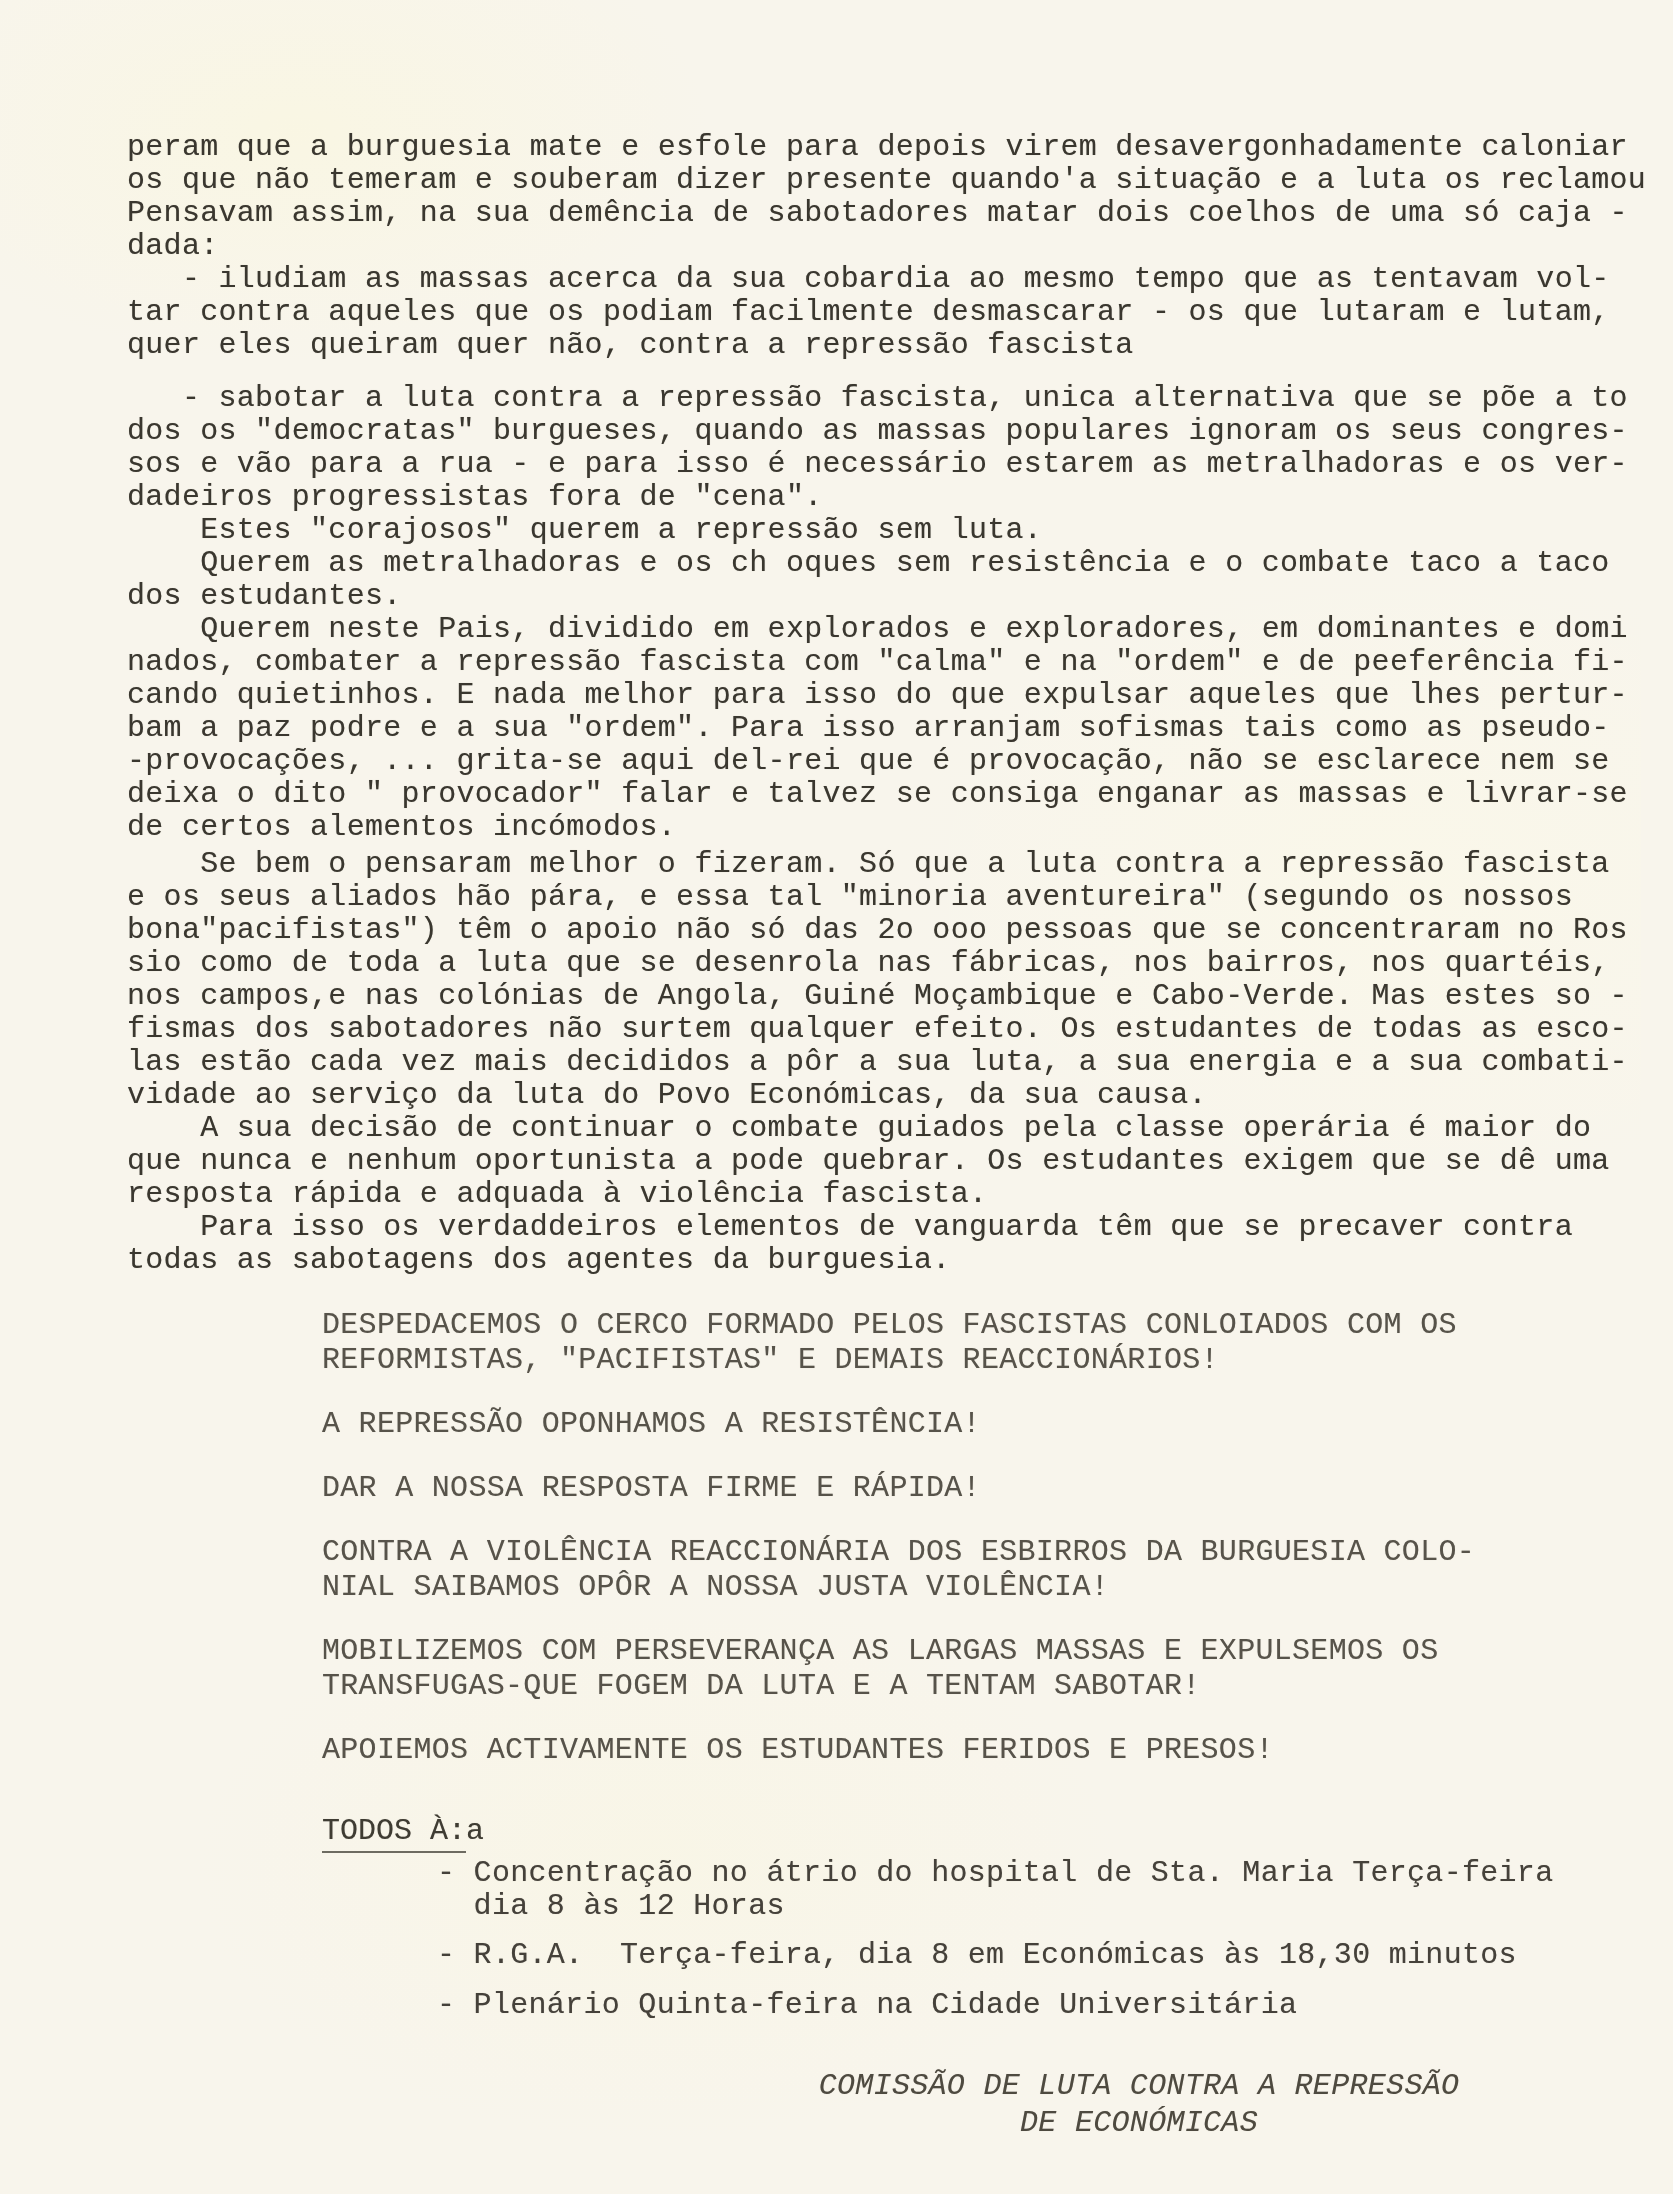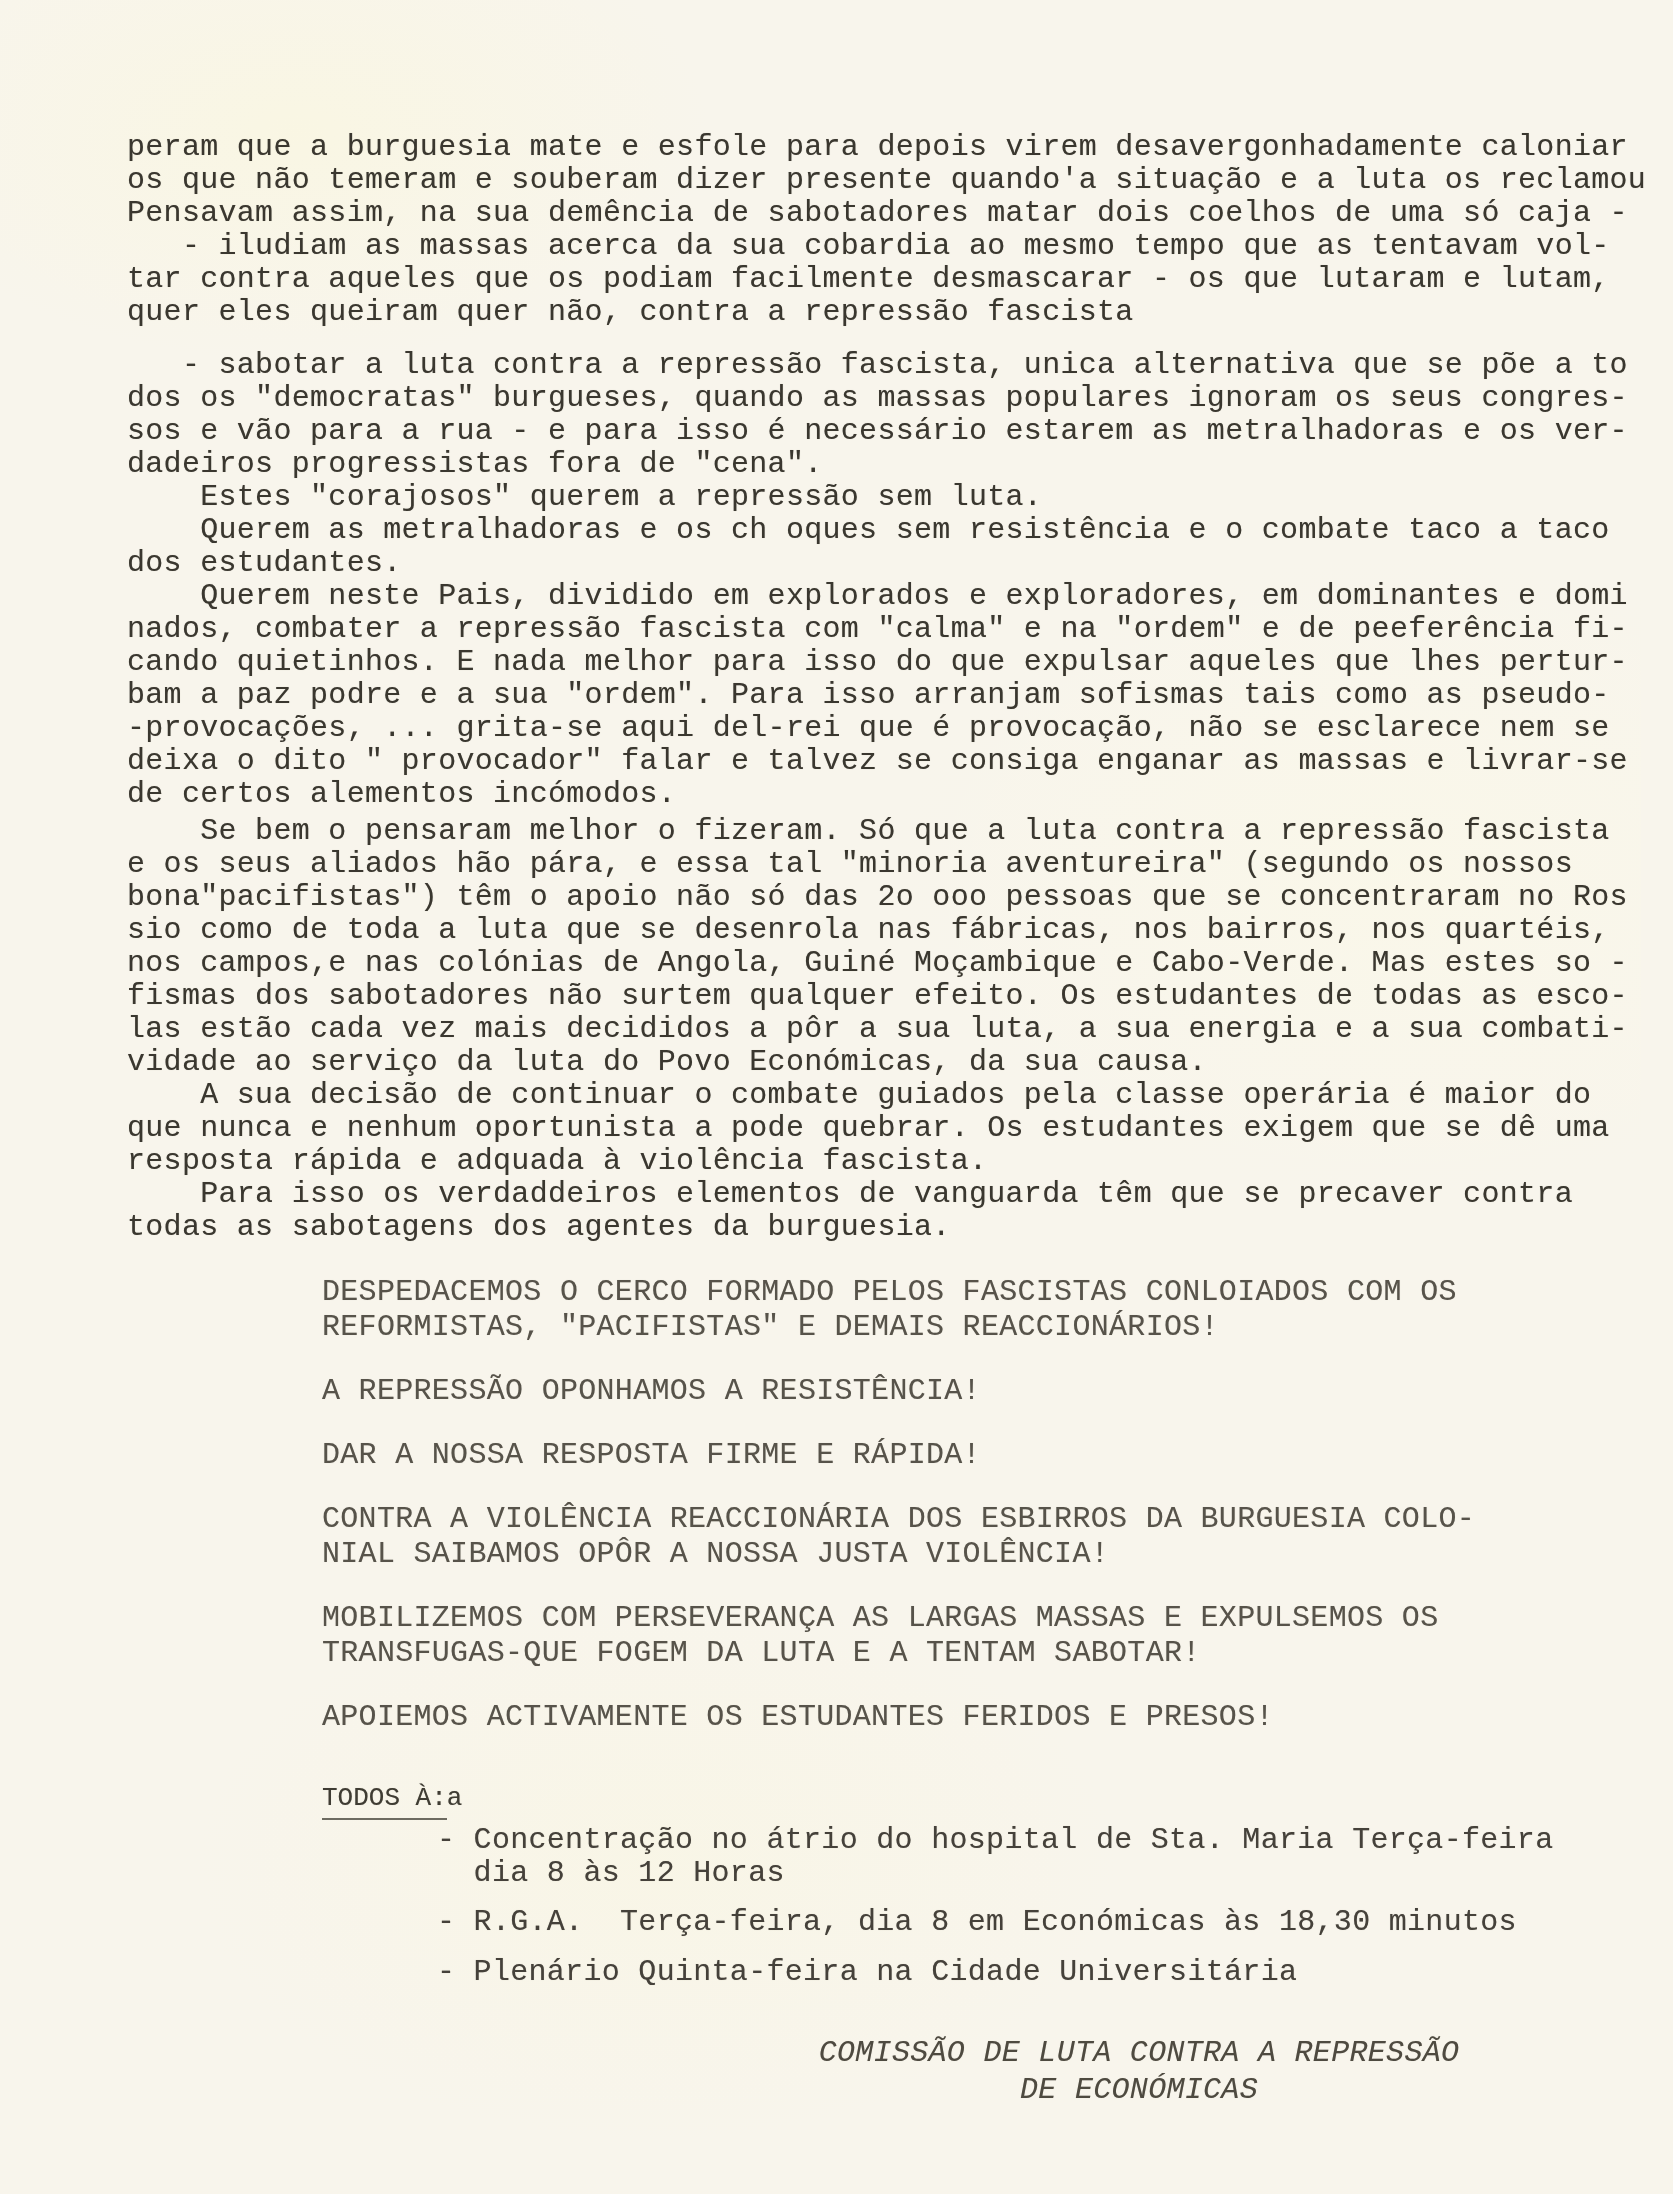--- a/index.html
+++ b/index.html
@@ -41,21 +41,21 @@
   }
   .slogan + .slogan { margin-top: 29px; }
   .slogan .line {
     line-height: 35px;
     text-shadow: 0 0 0.7px rgba(87,83,74,0.3);
   }
 
   .todos {
     margin-top: 46px;
     margin-left: 195px;
-    font-size: 26px;
+    font-size: 30px;
     line-height: 35px;
     color: #3f3c33;
     text-shadow: 0 0 0.7px rgba(63,60,51,0.35);
   }
   .todos .u {
     display: inline-block;
     border-bottom: 2.6px solid rgba(63,60,51,0.75);
     padding-bottom: 2px;
   }
 
@@ -81,20 +81,21 @@
 </style>
 </head>
 <body>
 
 <div class="paper">
 
   <section class="para">
       <div class="line">peram que a burguesia mate e esfole para depois virem desavergonhadamente caloniar</div>
       <div class="line">os que não temeram e souberam dizer presente quando'a situação e a luta os reclamou</div>
       <div class="line">Pensavam assim, na sua demência de sabotadores matar dois coelhos de uma só caja -</div>
+      <div class="line">dada:</div>
     </section>
 
   <section class="para">
       <div class="line">   - iludiam as massas acerca da sua cobardia ao mesmo tempo que as tentavam vol-</div>
       <div class="line">tar contra aqueles que os podiam facilmente desmascarar - os que lutaram e lutam,</div>
       <div class="line">quer eles queiram quer não, contra a repressão fascista</div>
     </section>
 
   <section class="para gap-sm">
       <div class="line">   - sabotar a luta contra a repressão fascista, unica alternativa que se põe a to</div>

